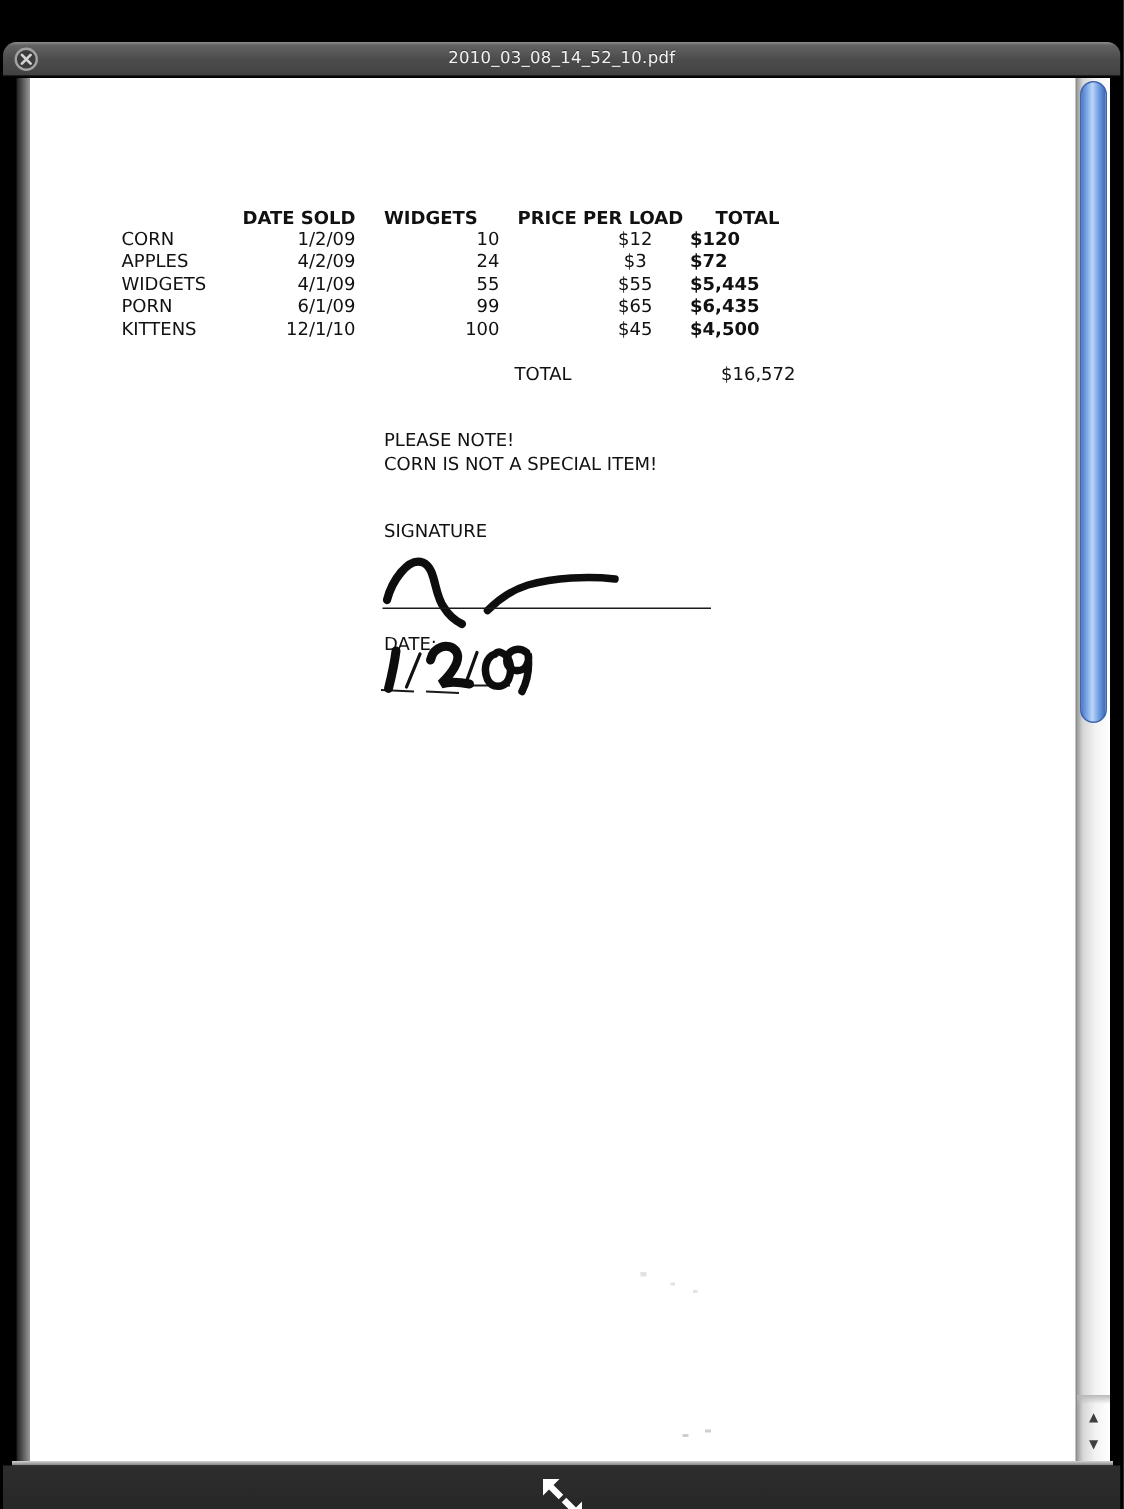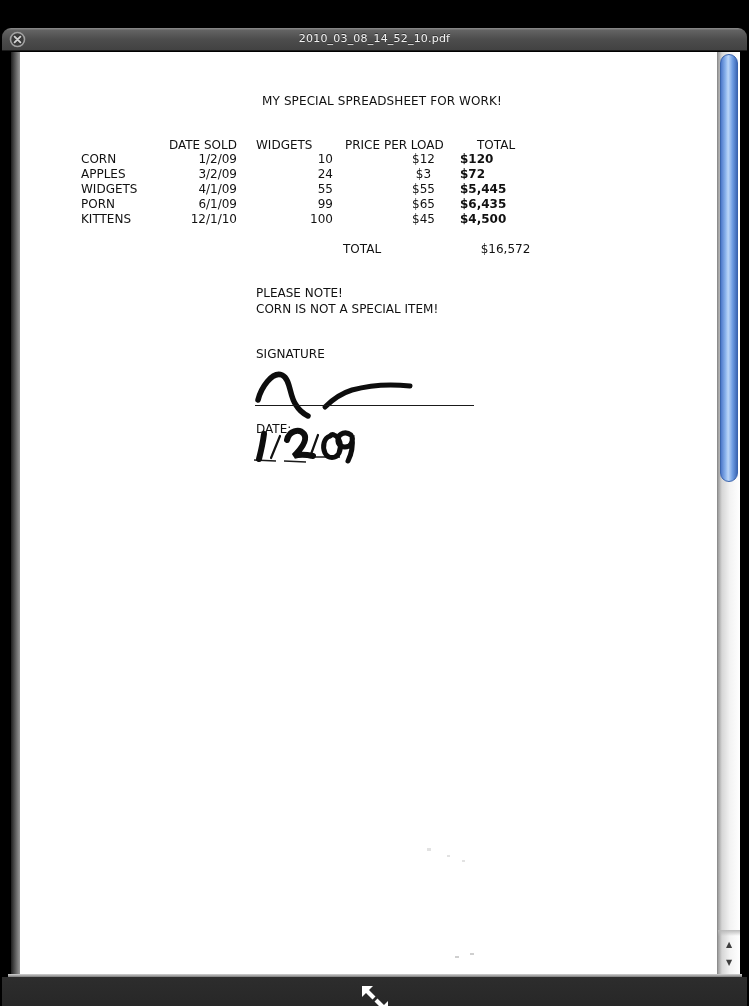--- a/index.html
+++ b/index.html
@@ -20,21 +20,21 @@
 
   
   .content { position:absolute; left:0; top:23px; width:745px; height:924px; background:#000; }
   .bezel-left { position:absolute; left:9px; top:1px; width:9px; height:922px;
                 background:linear-gradient(90deg,#1f1f1f,#9a9a9a); }
   .page { position:absolute; left:18px; top:1px; width:698px; height:922px; background:#fff;
           border-right:1px solid #8d8d8d; font-size:12px; color:#111; }
 
   
   .doc-title { position:absolute; top:42px; left:233px; width:258px; text-align:center; letter-spacing:0.1px; }
-  .thead { position:absolute; top:86px; left:0; width:698px; height:15px; }
+  .thead { position:absolute; top:86px; left:0; width:698px; height:15px;font-weight:bold; }
   .h-date  { position:absolute; left:130px; width:87px; text-align:right; }
   .h-amt   { position:absolute; left:236px; }
   .h-price { position:absolute; left:325px; }
   .h-total { position:absolute; left:457px; }
   .trows { position:absolute; top:100px; left:0; width:698px; }
   .trow { position:absolute; left:0; width:698px; height:15px; line-height:15px; }
   .trow:nth-child(1){ top:0; } .trow:nth-child(2){ top:15px; } .trow:nth-child(3){ top:30px; }
   .trow:nth-child(4){ top:45px; } .trow:nth-child(5){ top:60px;padding-left:44px; }
   .c-item  { position:absolute; left:61px; }
   .c-date  { position:absolute; left:130px; width:87px; text-align:right; }
@@ -86,40 +86,39 @@
           <path d="M5.6 5.6 L11.4 11.4 M11.4 5.6 L5.6 11.4" stroke="#d4d4d4" stroke-width="1.8" stroke-linecap="round"></path>
         </svg>
       </div>
       <div class="title">2010_03_08_14_52_10.pdf</div>
     </div>
 
     <div class="content">
       <div class="bezel-left"></div>
 
       <div class="page">
-        <div class="doc-title">MY SPECIAL SPREADSHEET FOR WORK!</div>
 
         <div class="thead">
           <span class="h-date">DATE SOLD</span>
           <span class="h-amt">WIDGETS</span>
           <span class="h-price">PRICE PER LOAD</span>
           <span class="h-total">TOTAL</span>
         </div>
 
         <div class="trows">
           <div class="trow">
             <span class="c-item">CORN</span>
             <span class="c-date">1/2/09</span>
             <span class="c-amt">10</span>
             <span class="c-price">$12</span>
             <span class="c-total">$120</span>
           </div>
           <div class="trow">
             <span class="c-item">APPLES</span>
-            <span class="c-date">3/2/09</span>
+            <span class="c-date">4/2/09</span>
             <span class="c-amt">24</span>
             <span class="c-price">$3</span>
             <span class="c-total">$72</span>
           </div>
           <div class="trow">
             <span class="c-item">WIDGETS</span>
             <span class="c-date">4/1/09</span>
             <span class="c-amt">55</span>
             <span class="c-price">$55</span>
             <span class="c-total">$5,445</span>

